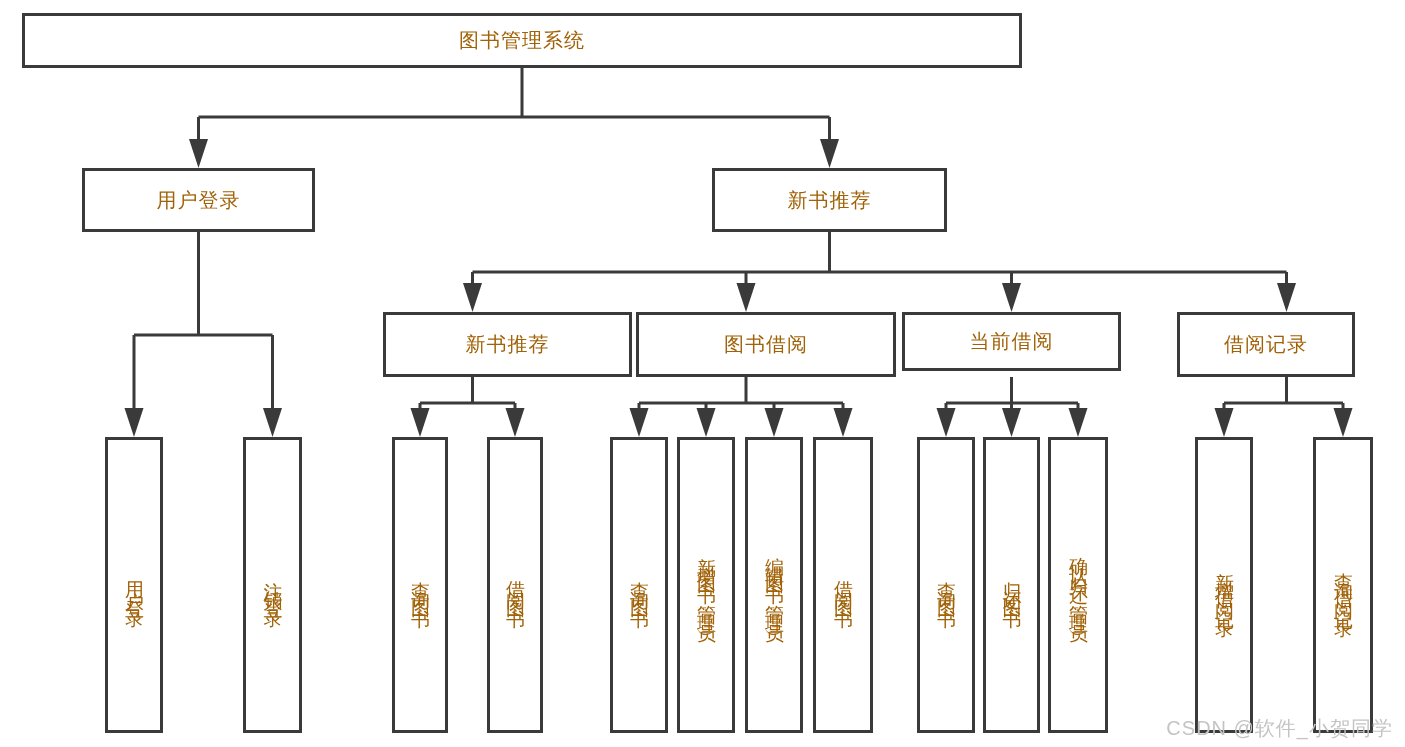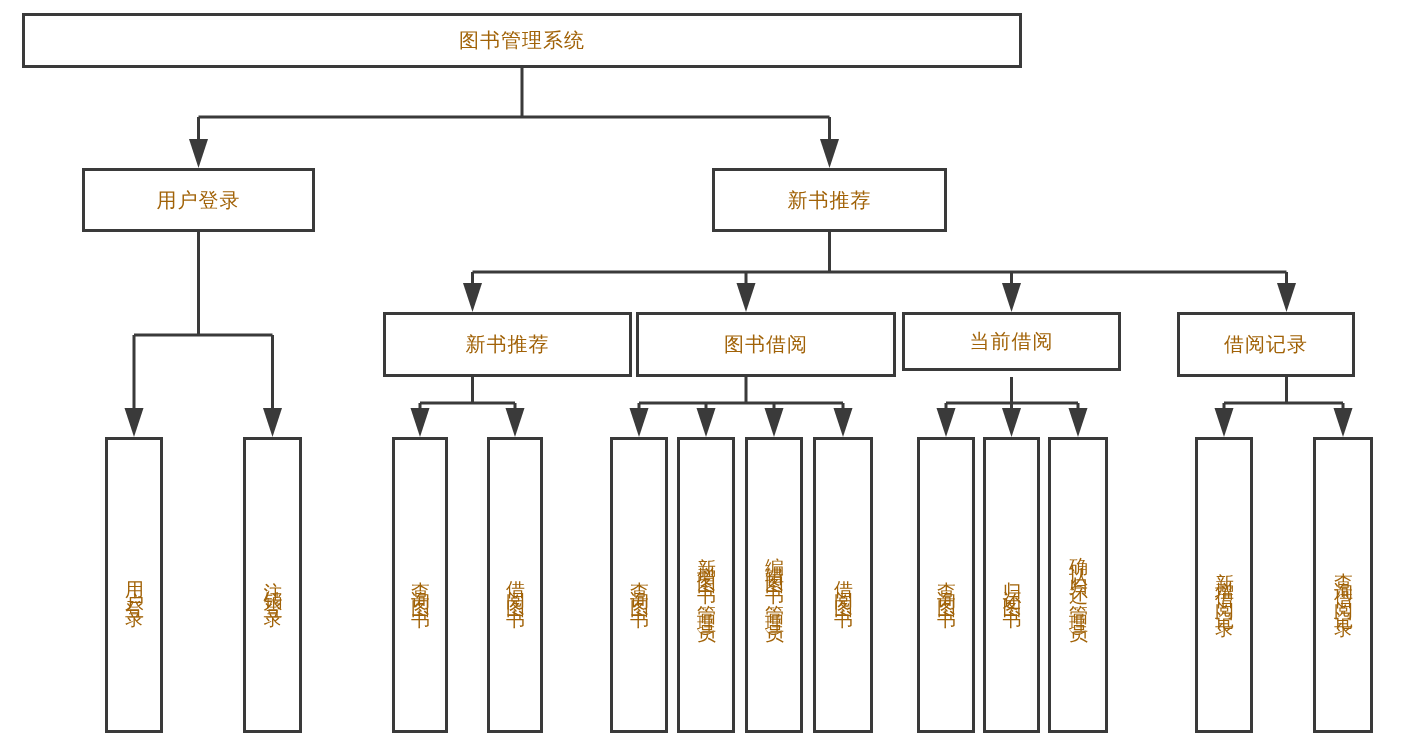--- a/index.html
+++ b/index.html
@@ -155,13 +155,14 @@
     <span>确认归还（管理员）</span>
   </div>
 
   <div class="node v" style="left:1195px;top:437px;width:58px;height:296px">
     <span>新增借阅记录</span>
   </div>
   <div class="node v" style="left:1313px;top:437px;width:60px;height:296px">
     <span>查询借阅记录</span>
   </div>
 
+  <div id="watermark">CSDN @软件_小贺同学</div>
 </div>
 
 </body></html>

